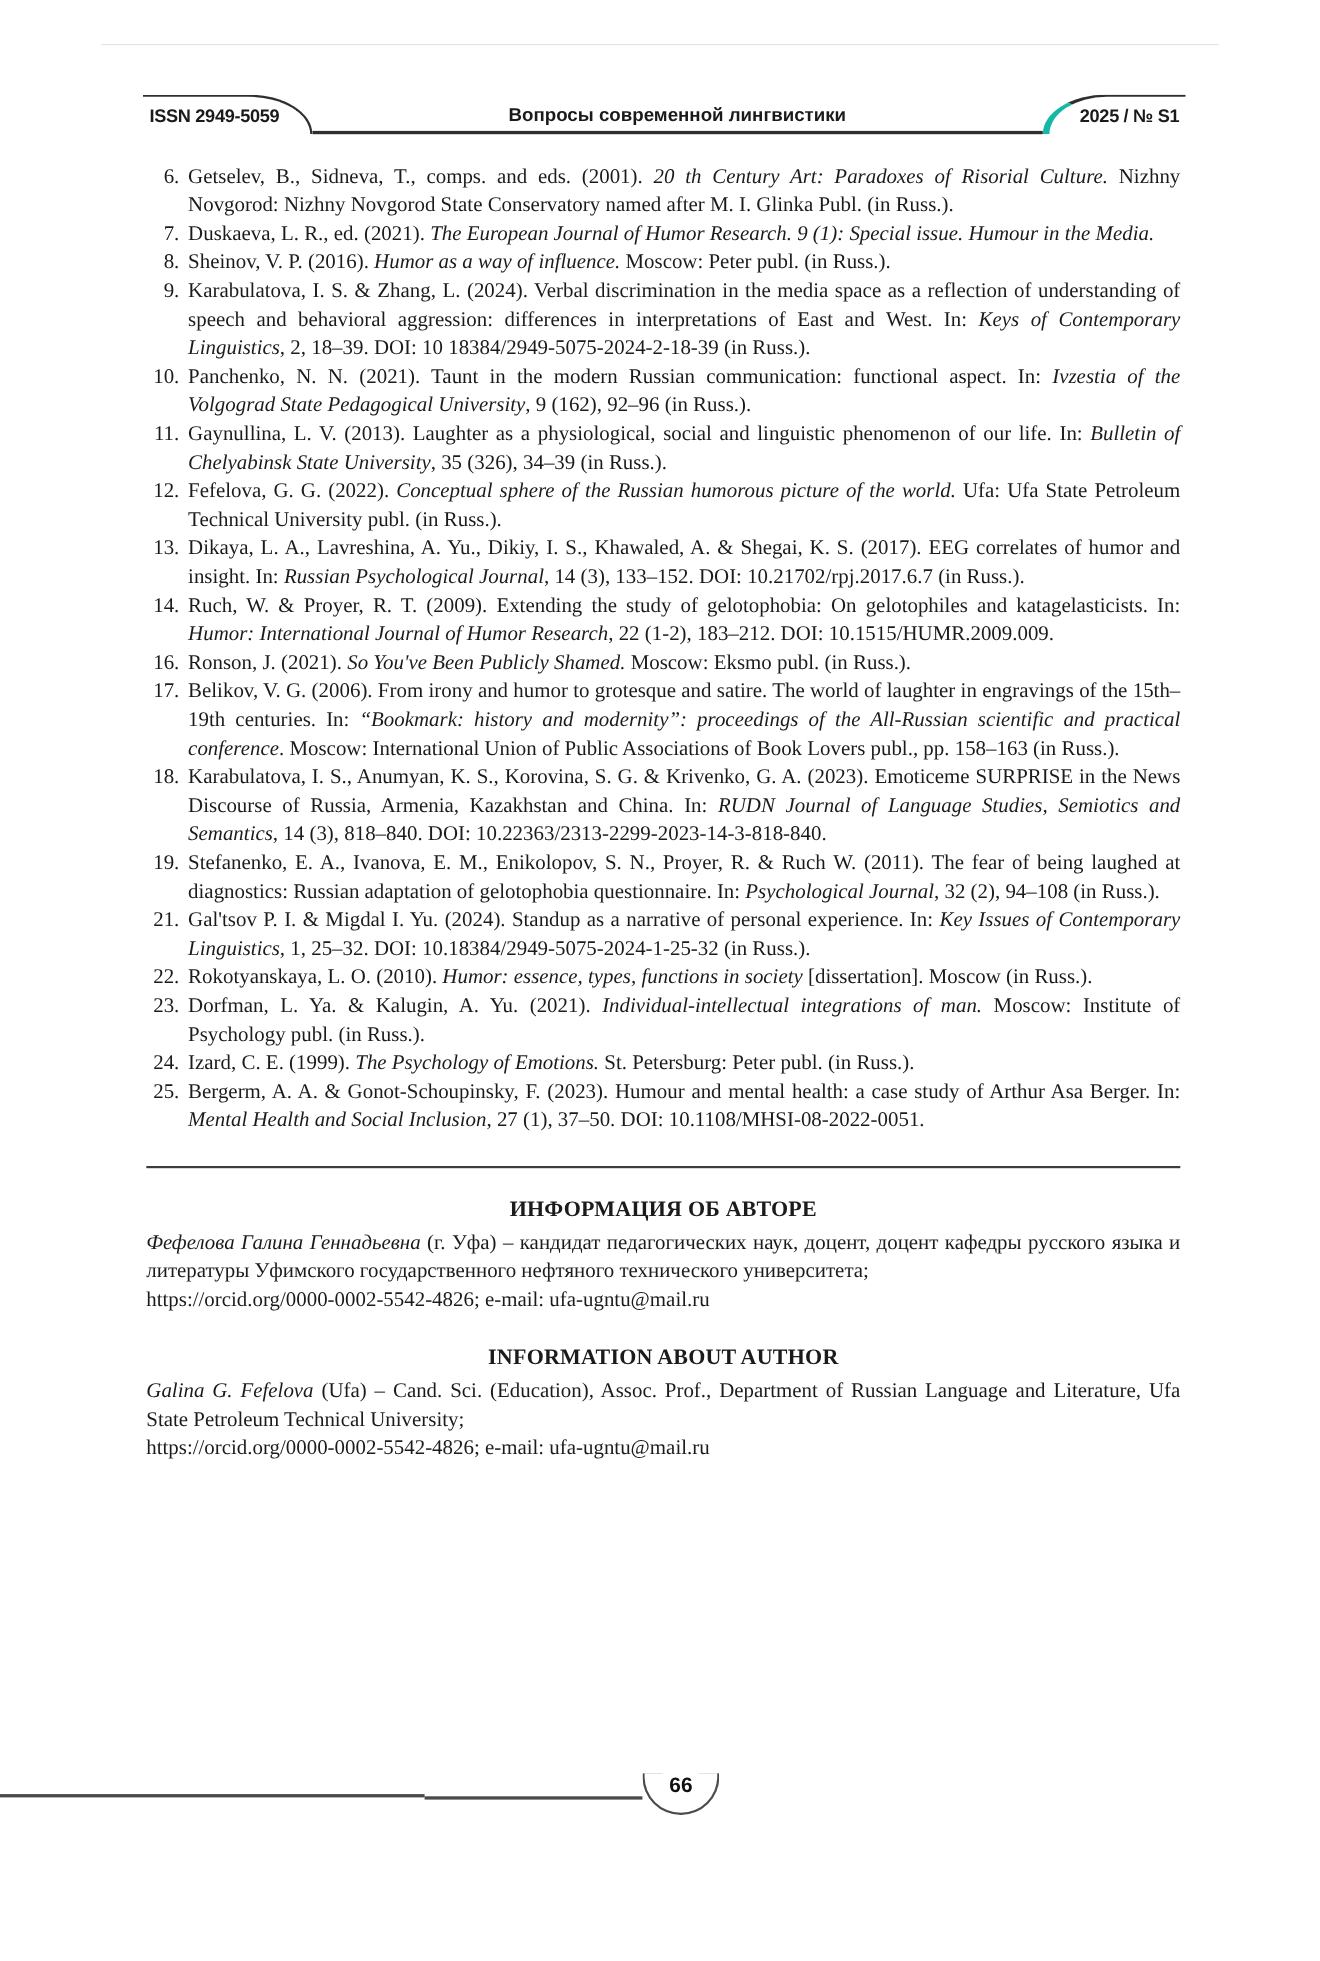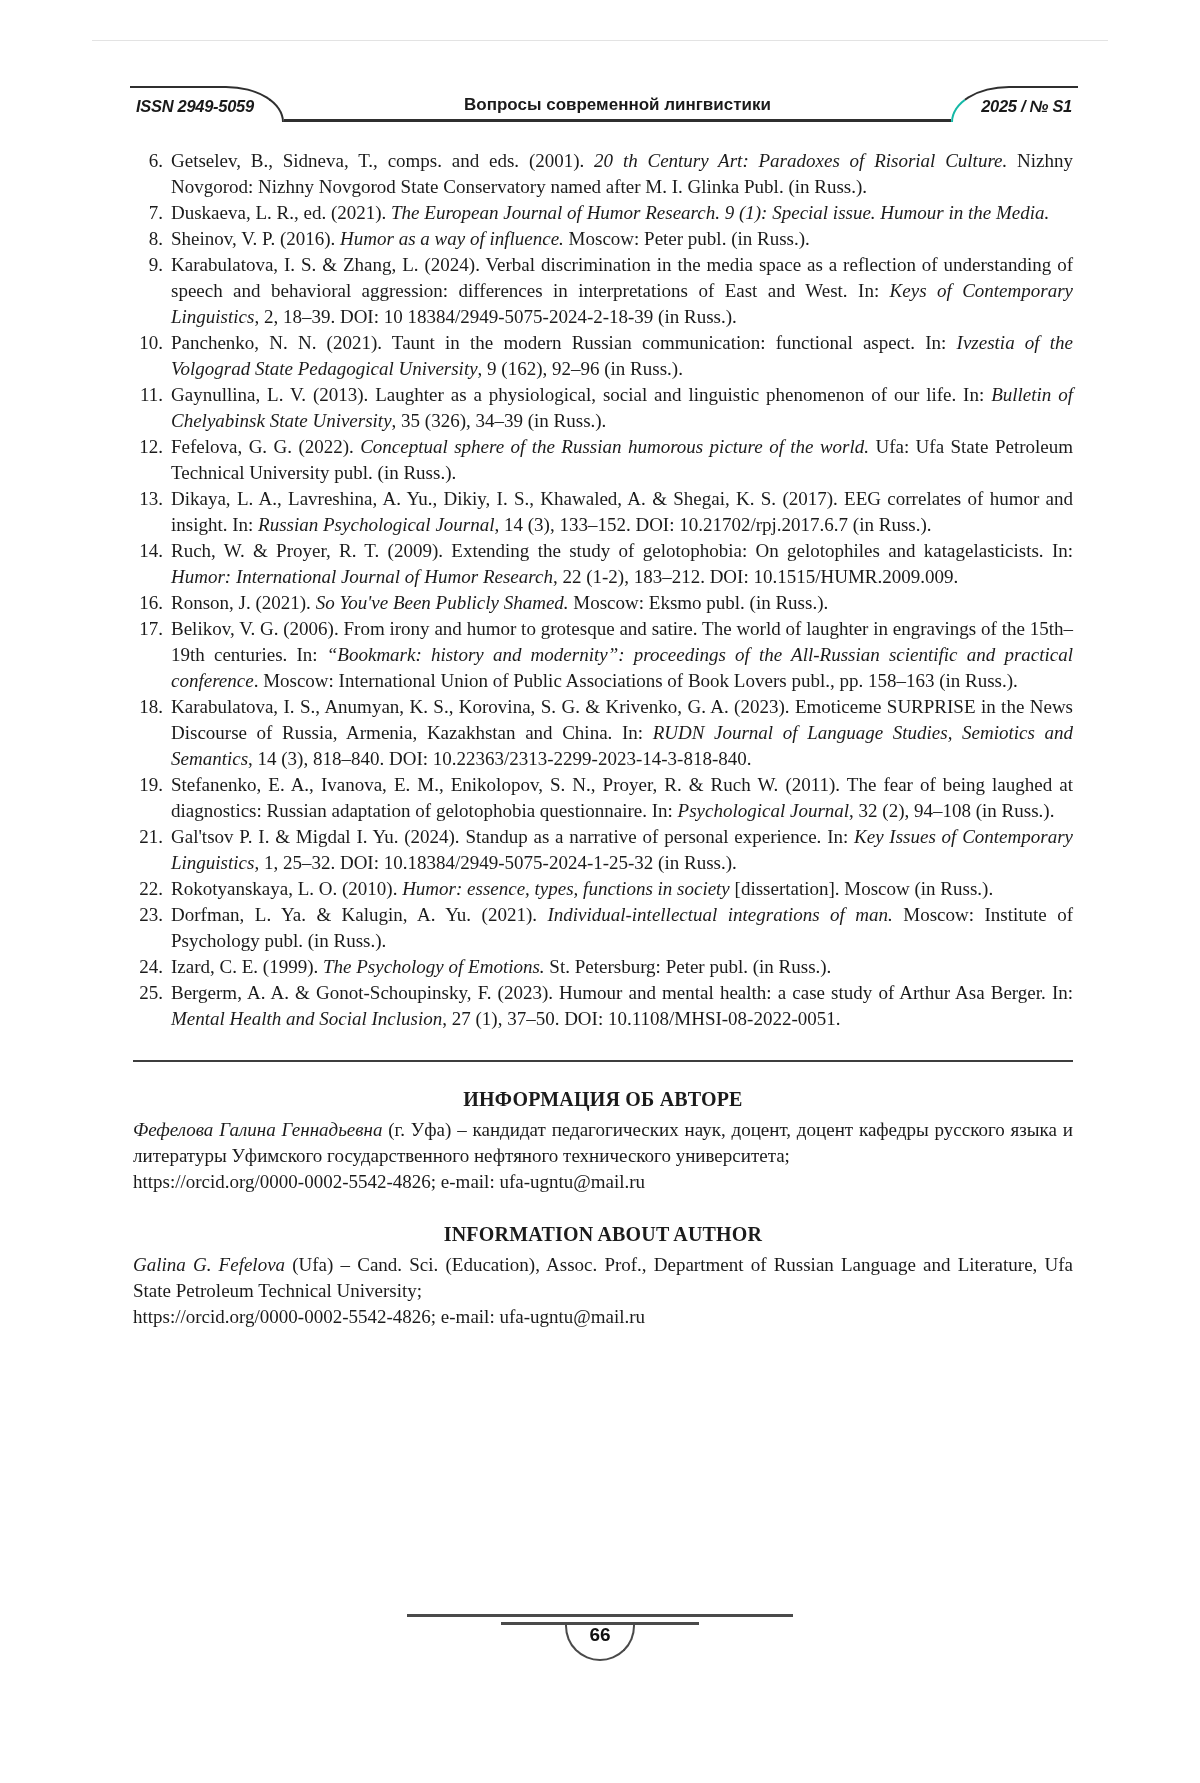--- a/index.html
+++ b/index.html
@@ -20,38 +20,38 @@
   
   .pageheader {
     display: flex;
     align-items: stretch;
     height: 36px;
     margin: 86px 122px 0 130px;
     font-family: "Liberation Sans", sans-serif;
     font-weight: bold;
     color: #1a1a1a;
   }
-  .ph-tab { display: flex; align-items: center; font-size: 16.5px; letter-spacing: -0.3px; font-style: italic; }
+  .ph-tab { display: flex; align-items: center; font-size: 16.5px; letter-spacing: -0.3px; }
   .ph-left {
     padding: 2px 28px 0 6px;
     border-top: 2px solid #2f2f2f;
     border-right: 2px solid #2f2f2f;
     border-top-right-radius: 58px 36px;
   }
   .ph-center {
     flex: 1;
     display: flex; align-items: flex-end; justify-content: center;
     border-bottom: 3px solid #2f2f2f;
     font-size: 17px;
     padding-bottom: 4px;
   }
   .ph-right {
     padding: 2px 6px 0 28px;
     border-top: 2px solid #2f2f2f;
-    border-left: 2px solid #14b8a6;
+    border-left: 6px solid #14b8a6;
     border-top-left-radius: 58px 36px;
   }
   
   .refs {
     margin: 26px 127px 0 133px;
     font-size: 19px;
     line-height: 26px;
   }
   .ref-item { display: flex; }
   .ref-num  { flex: 0 0 30px; text-align: right; padding-right: 8px; }
@@ -73,21 +73,21 @@
     font-weight: bold;
     letter-spacing: 0.2px;
   }
   .authorinfo .bio { margin: 0; text-align: justify; }
   .authorinfo .contact { margin: 0; }
   
   .pagefooter {
     position: absolute;
     top: 1614px; left: 0; right: 0;
     display: flex;
-    flex-direction: column;
+    flex-direction: row;
     align-items: center;
   }
   .pf-line-long  { width: 386px; height: 3px; background: #4a4a4a; }
   .pf-line-short { width: 198px; height: 3px; background: #4a4a4a; margin-top: 5px; }
   .pf-arc {
     width: 66px; height: 35px;
     border: 2px solid #4a4a4a;
     border-top: none;
     border-radius: 0 0 35px 35px / 0 0 35px 35px;
     margin-top: -2px;

